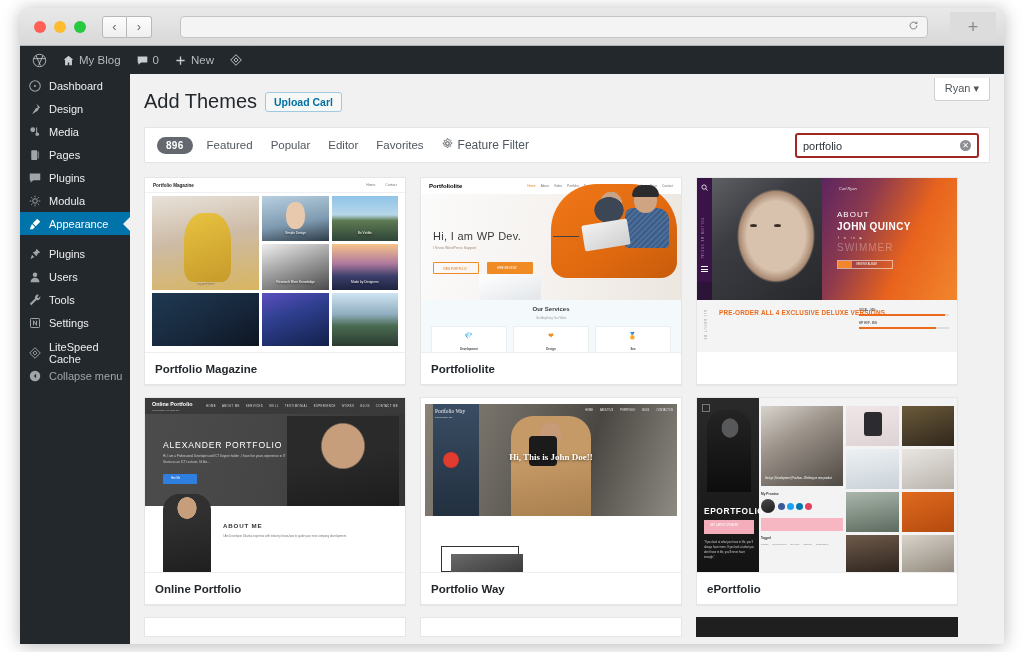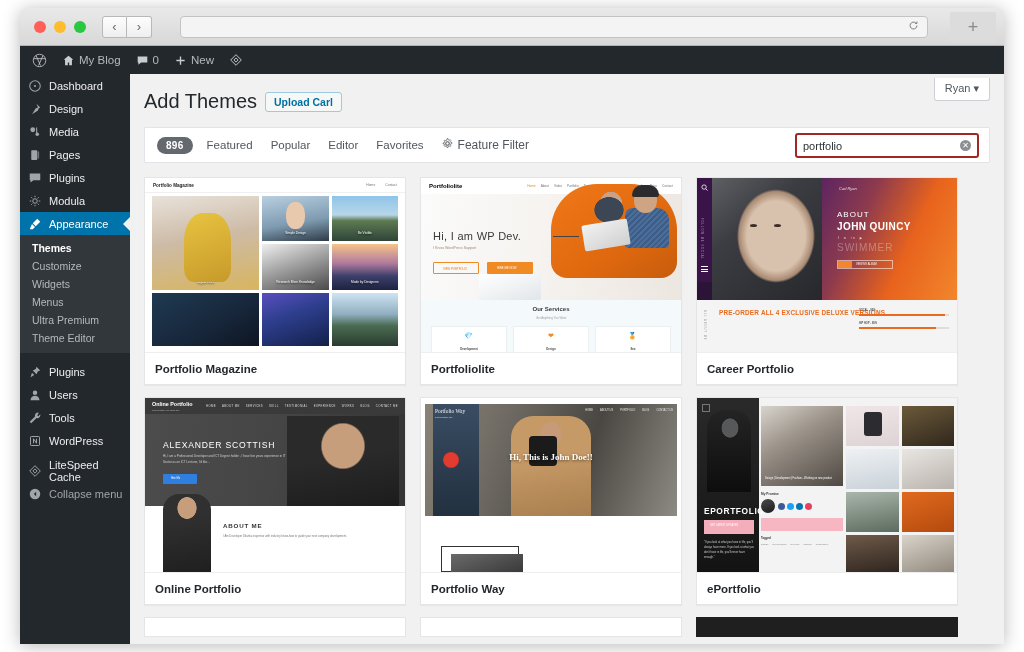--- a/index.html
+++ b/index.html
@@ -569,28 +569,20 @@
       <div class="menu-item current">
         <span class="mi-icon">
           <svg width="12" height="12" viewBox="0 0 16 16" fill="currentColor">
               <path d="M11 1l4 4-6 6-4-4z"></path>
               <path d="M4 8l4 4-3 3H1z"></path>
             </svg>
         </span>
         <span>Appearance</span>
       </div>
 
-      <div class="submenu">
-        <div class="submenu-item current">Themes</div>
-        <div class="submenu-item">Customize</div>
-        <div class="submenu-item">Widgets</div>
-        <div class="submenu-item">Menus</div>
-        <div class="submenu-item">Ultra Premium</div>
-        <div class="submenu-item">Theme Editor</div>
-      </div>
 
       <div class="menu-sep"></div>
 
       <div class="menu-item">
         <span class="mi-icon">
           <svg width="12" height="12" viewBox="0 0 16 16" fill="currentColor">
               <path d="M10 1l5 5-3 1-2 4-5-5 4-2z"></path>
               <path d="M4 9l3 3-5 3z"></path>
             </svg>
         </span>
@@ -616,21 +608,21 @@
         <span>Tools</span>
       </div>
 
       <div class="menu-item">
         <span class="mi-icon">
           <svg width="12" height="12" viewBox="0 0 16 16" fill="none" stroke="currentColor" stroke-width="1.3">
               <rect x="2" y="2" width="12" height="12" rx="1"></rect>
               <path d="M6 11V5l4 6V5"></path>
             </svg>
         </span>
-        <span>WordPress</span>
+        <span>Settings</span>
       </div>
 
       <div class="menu-sep"></div>
 
       <div class="menu-item">
         <span class="mi-icon">
           <svg width="12" height="12" viewBox="0 0 16 16" fill="none" stroke="currentColor" stroke-width="1.2">
               <rect x="3" y="3" width="10" height="10" transform="rotate(45 8 8)"></rect>
               <rect x="6" y="6" width="4" height="4" transform="rotate(45 8 8)"></rect>
             </svg>
@@ -819,23 +811,20 @@
                 <div class="t3-barlabel">VOCAL - 95%</div>
                 <div class="t3-track">
                     <div class="t3-fill" style="width:95%"></div>
                   </div>
                 <div class="t3-barlabel">HIP HOP - 85%</div>
                 <div class="t3-track">
                     <div class="t3-fill" style="width:85%"></div>
                   </div>
               </div>
             </div>
-          </div>
-          <div class="theme-name-bar">
-            <span class="theme-name">Career Portfolio</span>
           </div>
         </div>
 
         <div class="theme-card">
           <div class="theme-screenshot">
             <div class="ms t4">
               <div class="t4-hero"></div>
               <div class="t4-manbig"></div>
               <div class="t4-nav">
                 <span>
@@ -847,21 +836,21 @@
                   <i style="font-style:normal">ABOUT ME</i>
                   <i style="font-style:normal">SERVICES</i>
                   <i style="font-style:normal">SKILL</i>
                   <i style="font-style:normal">TESTIMONIAL</i>
                   <i style="font-style:normal">EXPERIENCE</i>
                   <i style="font-style:normal">WORKS</i>
                   <i style="font-style:normal">BLOG</i>
                   <i style="font-style:normal">CONTACT ME</i>
                 </span>
               </div>
-              <div class="t4-h1">ALEXANDER SCOTTISH</div>
+              <div class="t4-h1">ALEXANDER PORTFOLIO</div>
               <div class="t4-p">Hi, I am a Professional Developer and ICT Degree holder , I have five years experience in IT Sector as an ICT Lecturer, I'd like...</div>
               <div class="t4-btn">
                   <span>Hire Me</span>
                 </div>
               <div class="t4-white"></div>
               <div class="t4-manSm"></div>
               <div class="t4-about">ABOUT ME</div>
               <div class="t4-abp">I Am Developer Dilanka expertise with industry know-how to guide your next company development.</div>
             </div>
           </div>

